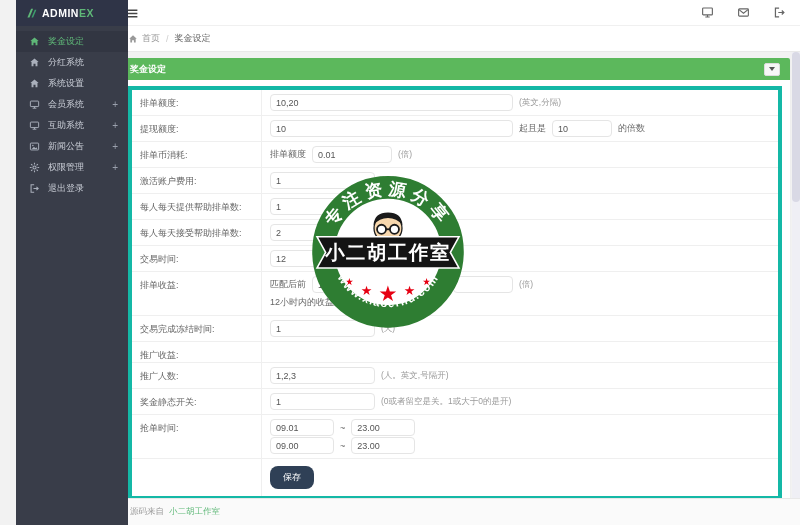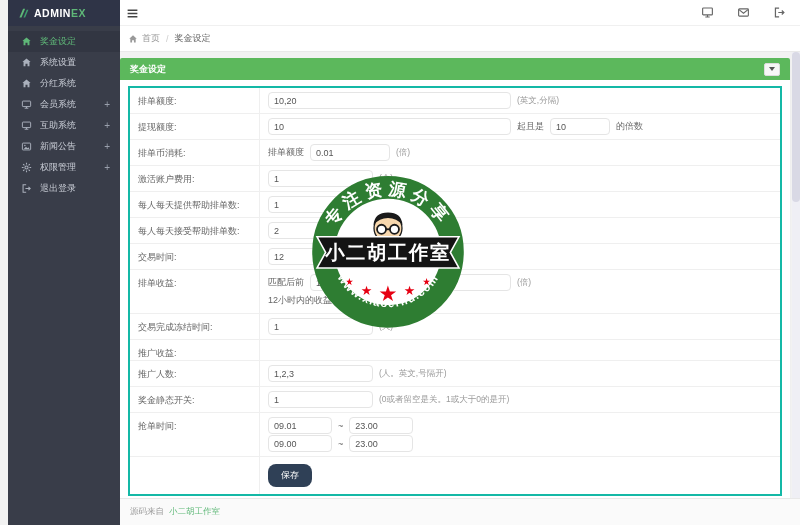--- a/index.html
+++ b/index.html
@@ -1,21 +1,21 @@
 <!DOCTYPE html>
 <html><head>
 <meta charset="utf-8">
 <style>
   * { margin:0; padding:0; box-sizing:border-box; }
   html,body { width:800px; height:525px; }
   body { font-family:"Liberation Sans","DejaVu Sans",sans-serif; background:#f2f2f2; overflow:hidden; }
   .page { position:relative; width:800px; height:525px; overflow:hidden; background:#f2f2f2; }
 
   
-  .sidebar { position:absolute; left:8px; top:0; width:112px; height:525px; background:#393D49; z-index:2; }
+  .sidebar { position:absolute; left:16px; top:0; width:112px; height:525px; background:#393D49; z-index:2; }
   .logo { height:26px; background:#2F3447; display:flex; align-items:center; padding-left:9px; }
   .logo svg { width:13px; height:13px; margin-right:4px; }
   .brand { font-size:10.5px; font-weight:bold; color:#fff; letter-spacing:.5px; }
   .brand .accent { color:#5FB878; }
   .menu { padding-top:5px; }
   .menu-item { height:21px; display:flex; align-items:center; padding:0 10px 0 13px; font-size:9px; color:#c9cdd6; cursor:pointer; }
   .menu-item .mi-icon { width:11px; height:11px; margin-right:8px; display:inline-flex; color:#aab0bc; flex:0 0 11px; }
   .menu-item.active { color:#5FB878; background:#323642; }
   .menu-item.active .mi-icon { color:#5FB878; }
   .menu-item .plus { margin-left:auto; color:#9aa0ad; font-size:10px; line-height:1; }
@@ -37,21 +37,21 @@
   .bc-home-icon svg { width:100%; height:100%; }
 
   .content { padding:6px 10px 0 8px; }
   .card { background:#fff; border-radius:2px; box-shadow:0 1px 2px rgba(0,0,0,.06); }
   .card-head { height:22px; background:#5CB85C; border-radius:2px 2px 0 0; display:flex; align-items:center; padding:0 10px; }
   .card-title { color:#fff; font-size:9px; font-weight:bold; }
   .collapse-btn { margin-left:auto; width:16px; height:13px; background:#f7f7f7; border:1px solid #ddd; border-radius:2px; display:flex; align-items:center; justify-content:center; cursor:pointer; }
   .chev { width:0; height:0; border-left:3.5px solid transparent; border-right:3.5px solid transparent; border-top:4px solid #555; }
 
   .form-wrap { padding:6px 8px 8px; }
-  .form-table { border:2px solid #14b8a6; }
+  .form-table { border:4px solid #14b8a6; }
   .frow { display:flex; border-bottom:1px solid #efefef; }
   .frow:last-child { border-bottom:none; }
   .frow-label { flex:0 0 130px; width:130px; border-right:1px solid #efefef; padding:7px 8px 0; font-size:9px; color:#666; }
   .frow-controls { flex:1; padding:3px 8px; min-width:0; }
   .fline { display:flex; align-items:center; margin:1px 0; }
   .fline > * { margin-right:6px; }
   .fin { height:17px; border:1px solid #e5e5e5; border-radius:4px; padding:0 5px; font-size:9px; color:#555; background:#fff; font-family:inherit; outline:none; }
   .in-lg { width:243px; } .in-md { width:105px; } .in-sm { width:80px; } .in-xs { width:60px; } .in-tm { width:64px; }
   .seg-text { font-size:9px; color:#666; white-space:nowrap; }
   .seg-hint { font-size:8.5px; color:#9a9a9a; white-space:nowrap; }
@@ -88,29 +88,29 @@
             </svg>
           </span>
           <span>奖金设定</span>
         </div>
         <div class="menu-item">
           <span class="mi-icon">
             <svg viewBox="0 0 16 16">
               <path d="M8 2 L14 7.4 H12.3 V13.6 H9.5 V9.9 H6.5 V13.6 H3.7 V7.4 H2 Z" fill="currentColor"></path>
             </svg>
           </span>
+          <span>分红系统</span>
+        </div>
+        <div class="menu-item">
+          <span class="mi-icon">
+            <svg viewBox="0 0 16 16">
+              <path d="M8 2 L14 7.4 H12.3 V13.6 H9.5 V9.9 H6.5 V13.6 H3.7 V7.4 H2 Z" fill="currentColor"></path>
+            </svg>
+          </span>
           <span>系统设置</span>
-        </div>
-        <div class="menu-item">
-          <span class="mi-icon">
-            <svg viewBox="0 0 16 16">
-              <path d="M8 2 L14 7.4 H12.3 V13.6 H9.5 V9.9 H6.5 V13.6 H3.7 V7.4 H2 Z" fill="currentColor"></path>
-            </svg>
-          </span>
-          <span>分红系统</span>
         </div>
         <div class="menu-item">
           <span class="mi-icon">
             <svg viewBox="0 0 16 16">
               <rect x="2" y="3" width="12" height="8" rx="1" fill="none" stroke="currentColor" stroke-width="1.4"></rect>
               <path d="M8 11 V13.2 M5.3 13.4 H10.7" stroke="currentColor" stroke-width="1.4" fill="none"></path>
             </svg>
           </span>
           <span>会员系统</span>
           <span class="plus">+</span>

